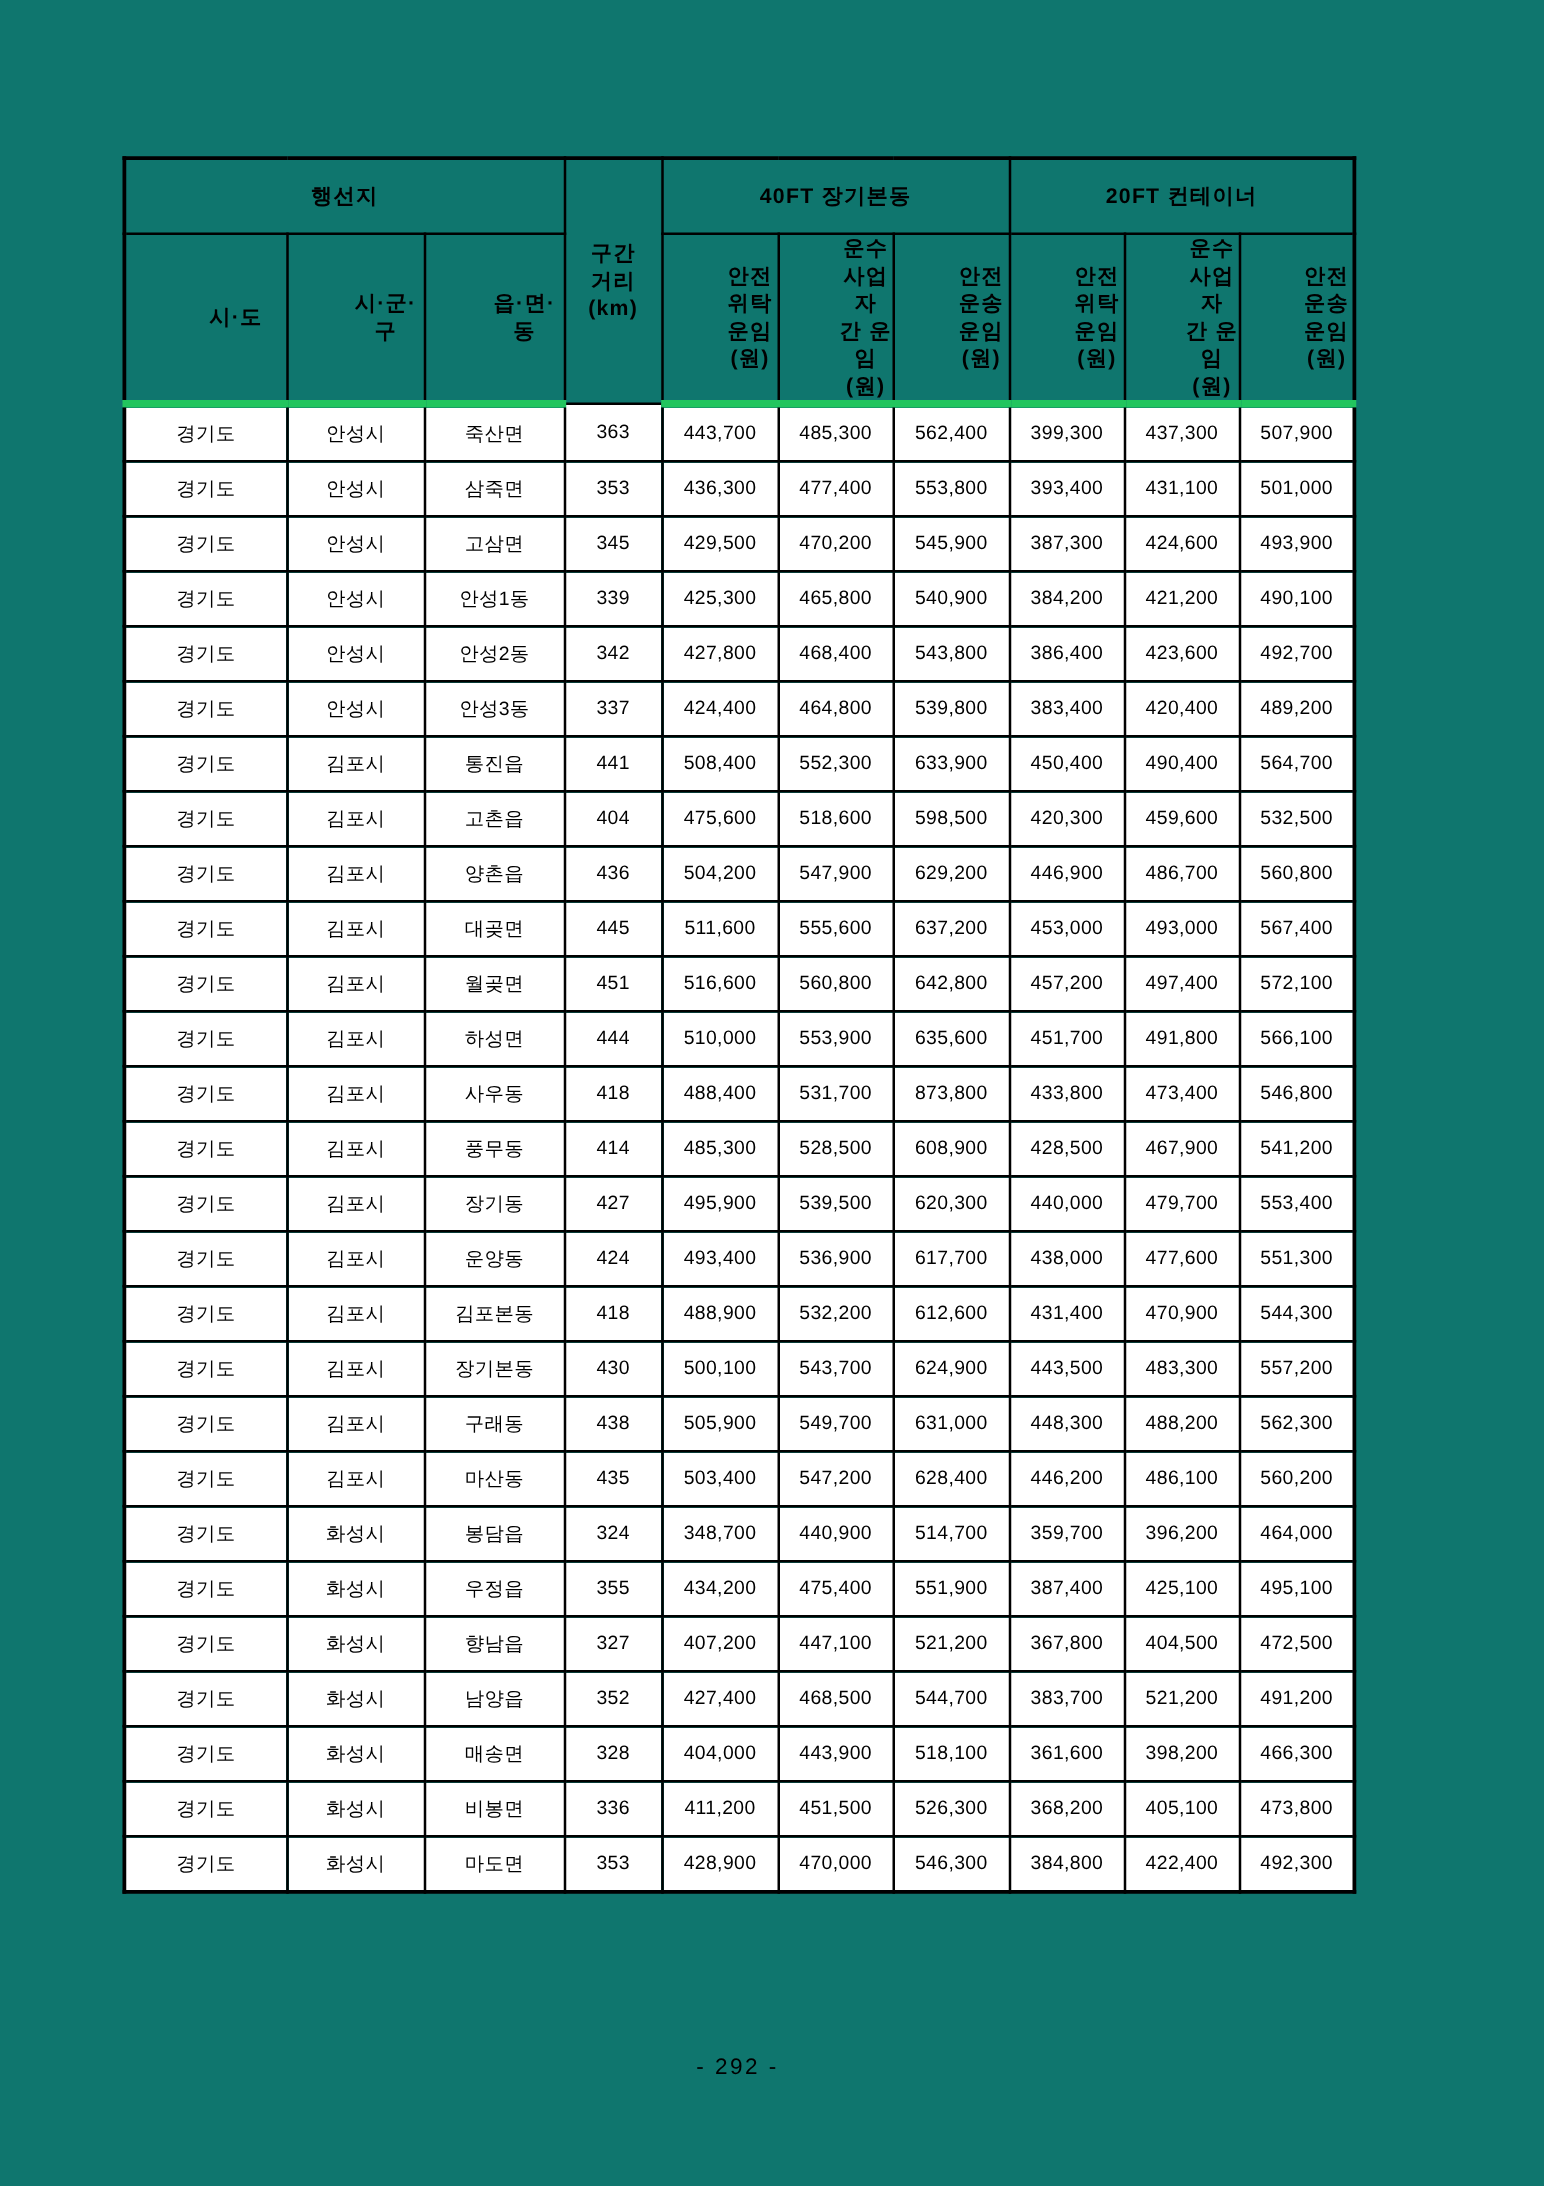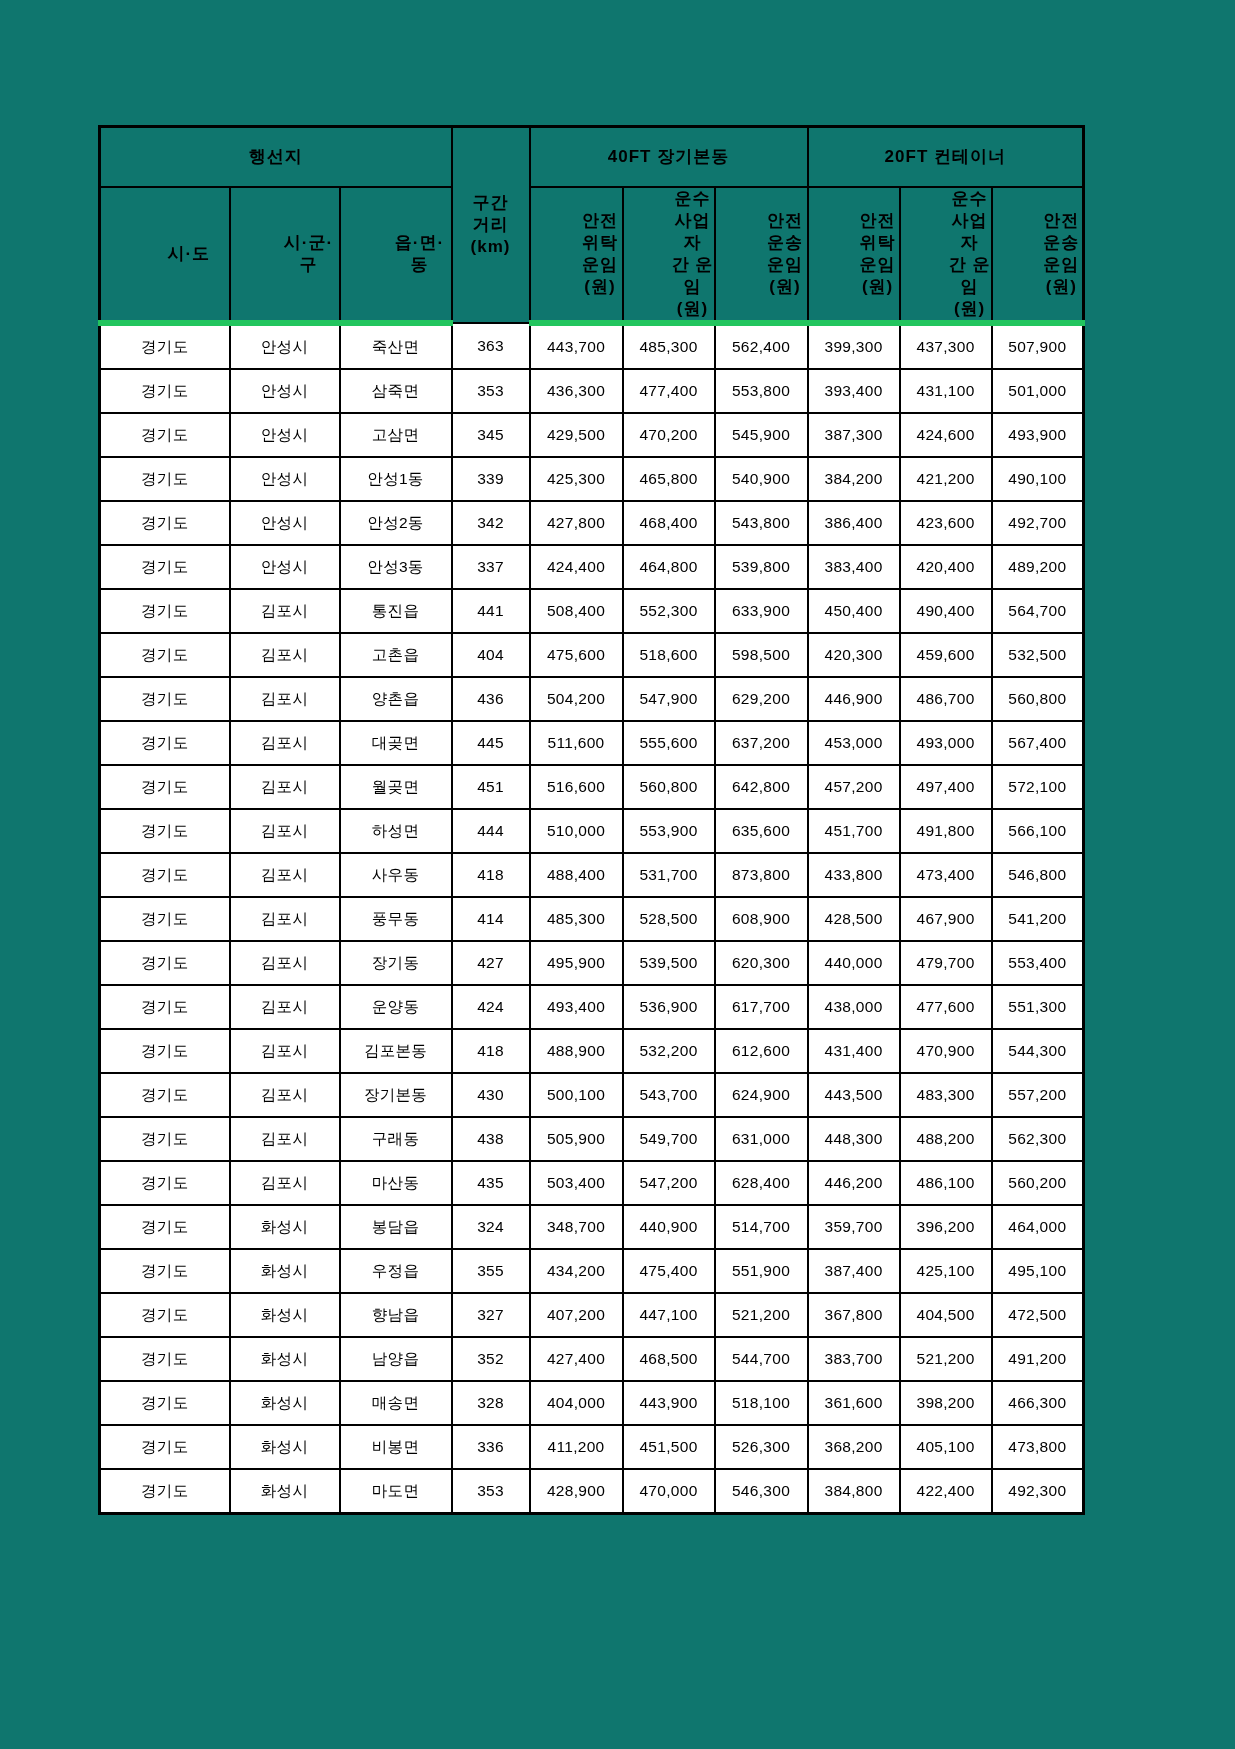--- a/index.html
+++ b/index.html
@@ -439,14 +439,15 @@
           <td>428,900</td>
           <td>470,000</td>
           <td>546,300</td>
           <td>384,800</td>
           <td>422,400</td>
           <td>492,300</td>
         </tr>
       </tbody>
   </table>
 
+  <div class="footer">- 292 -</div>
 
 </div>
 
 </body></html>

